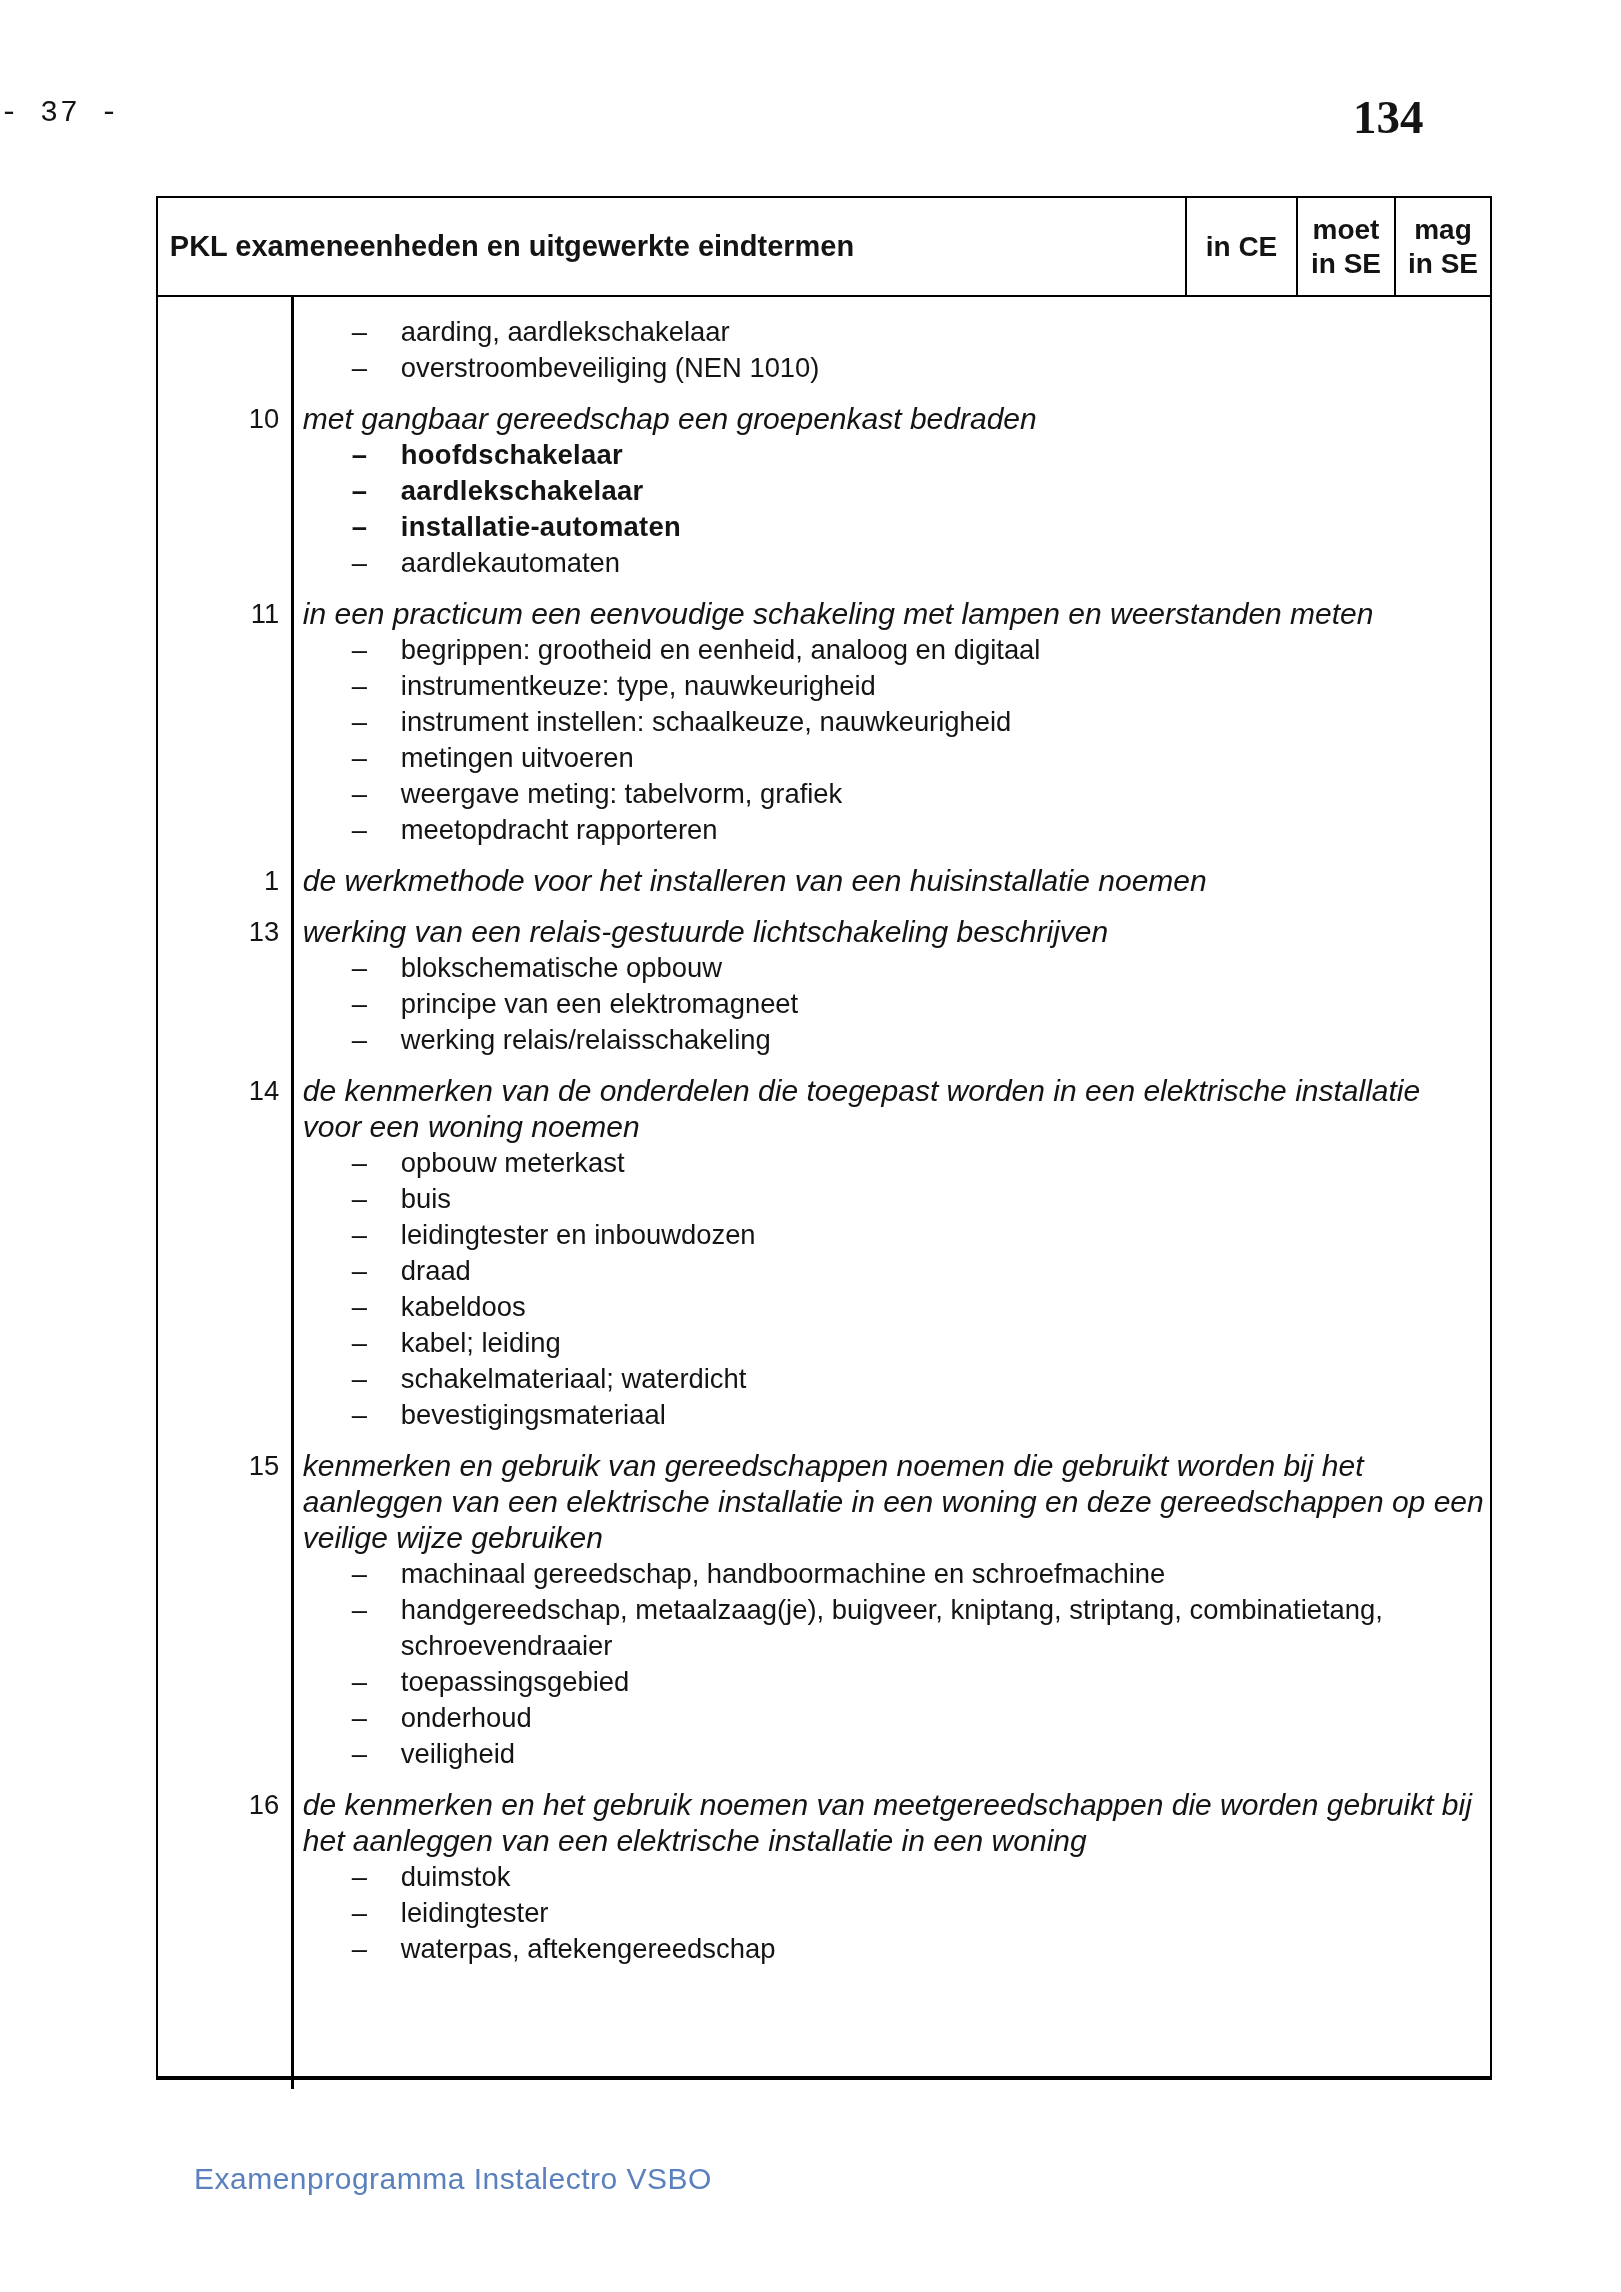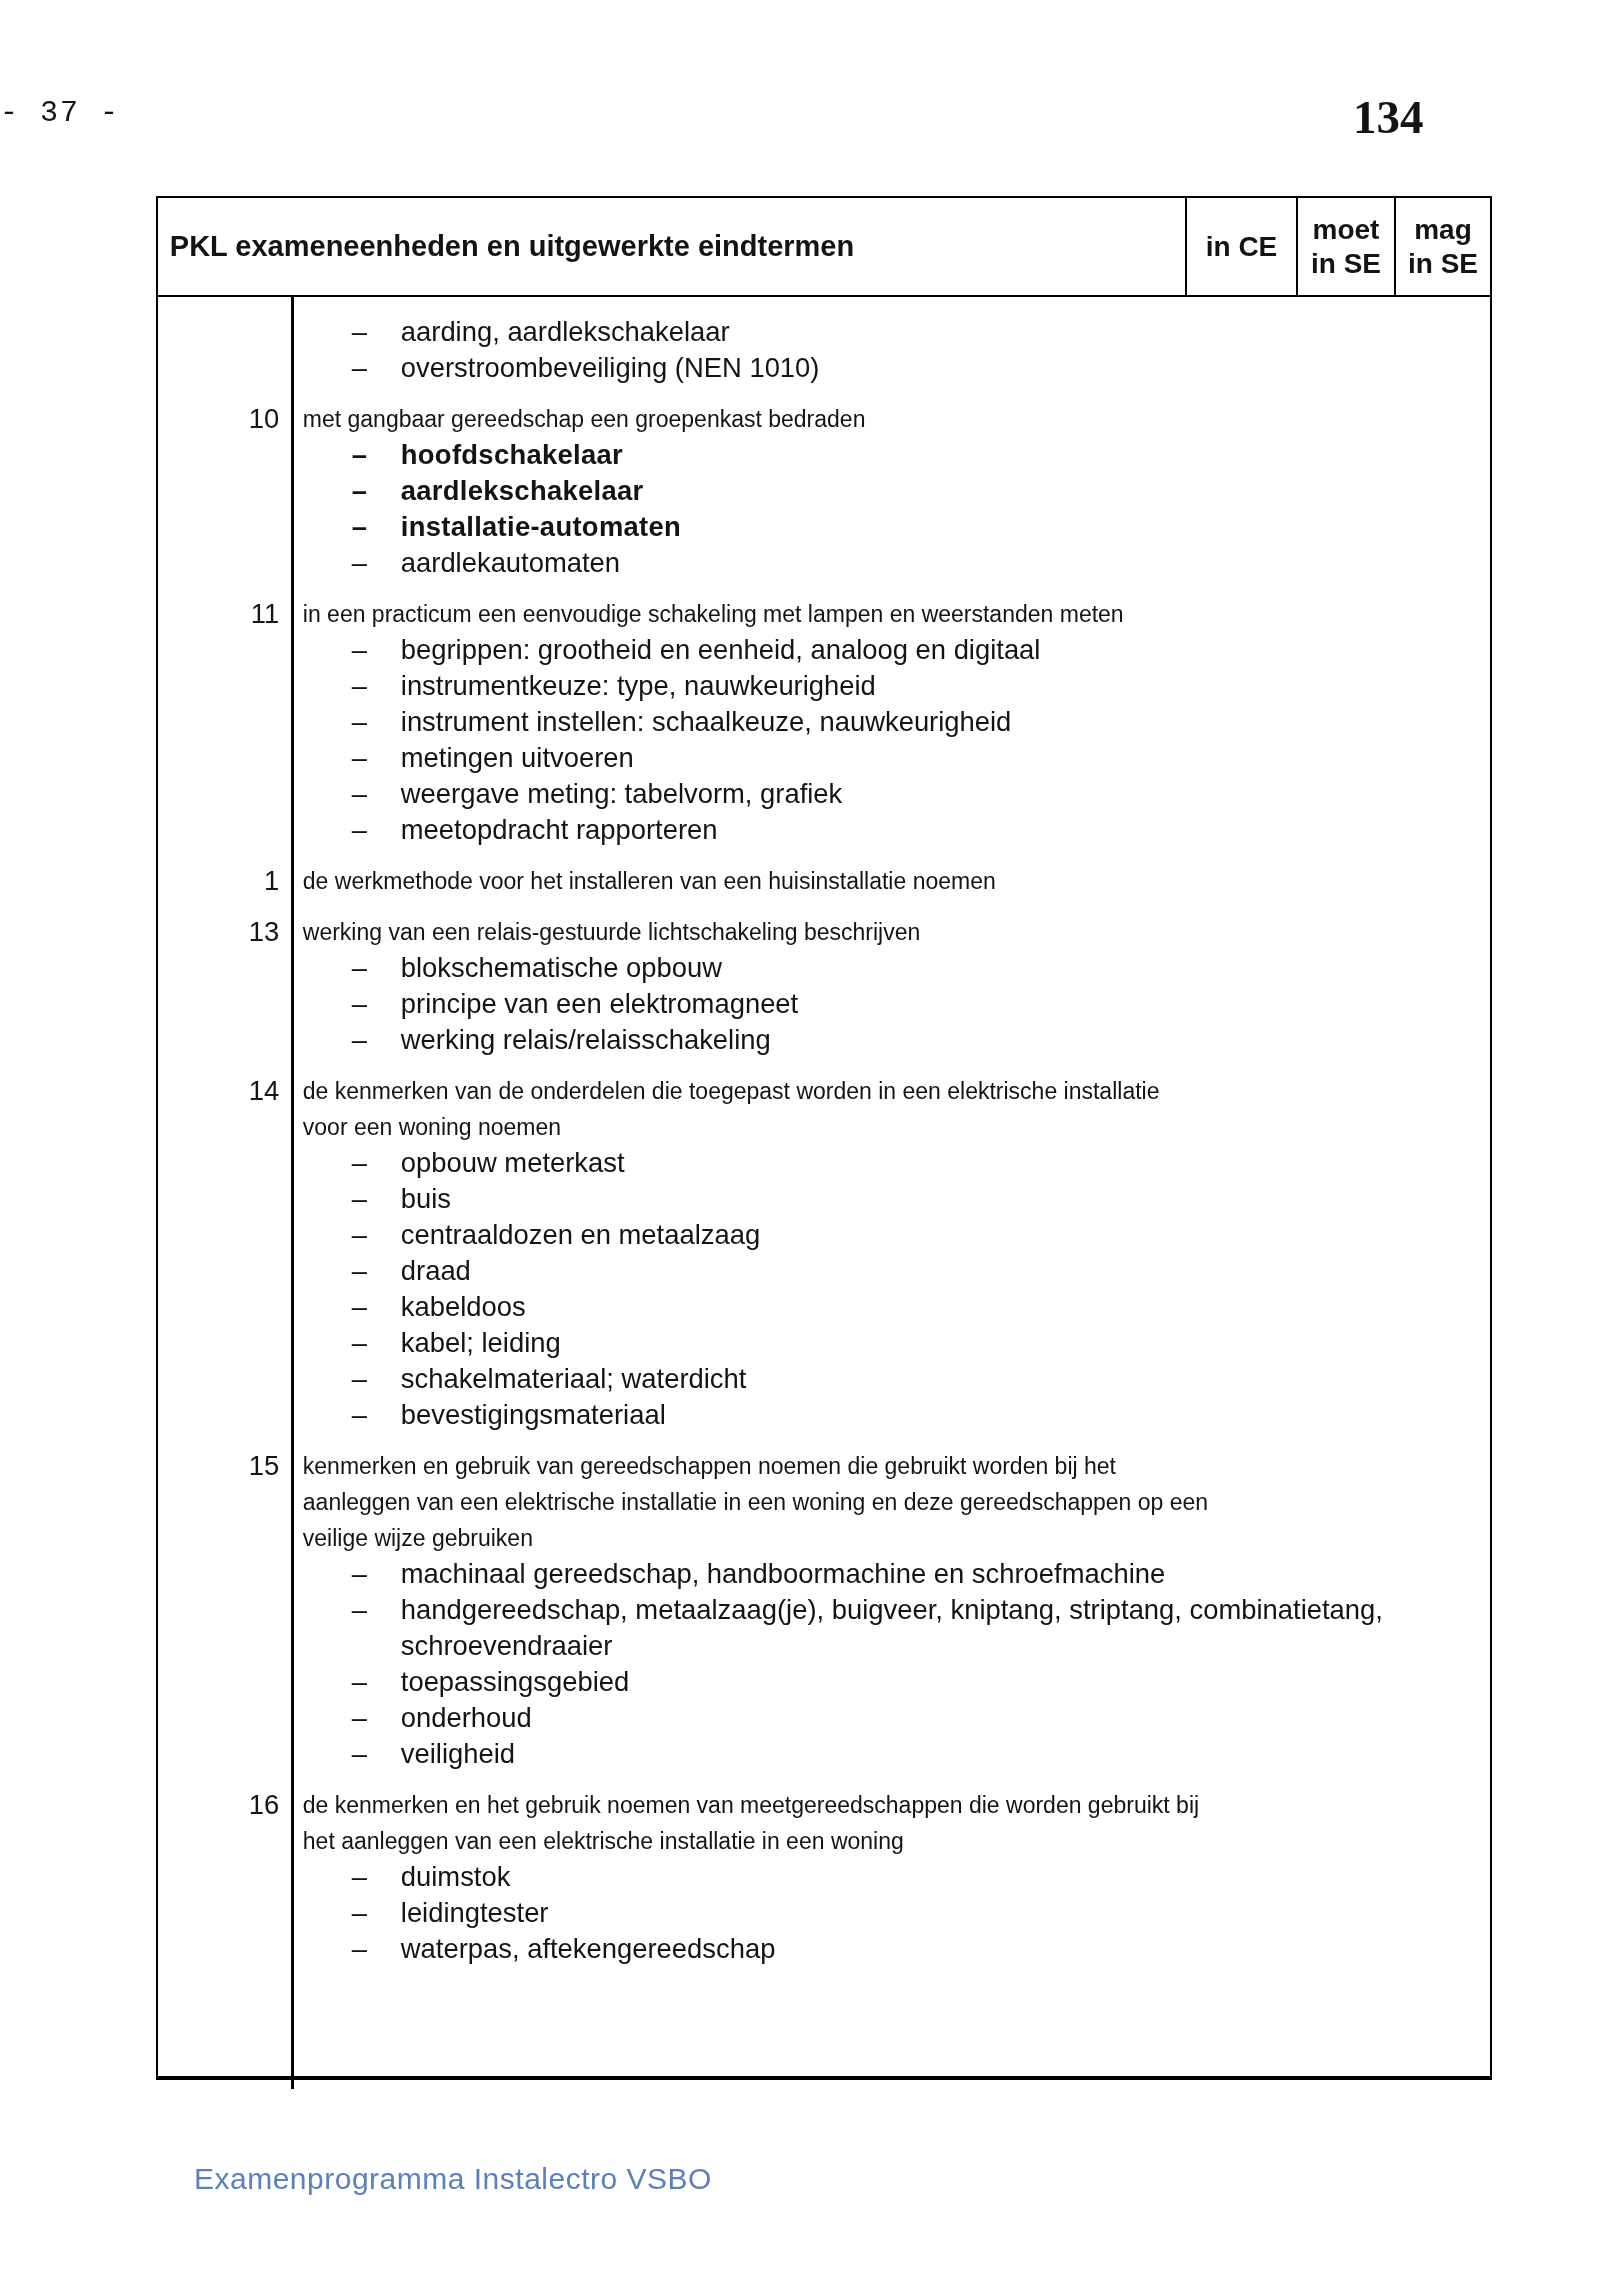--- a/index.html
+++ b/index.html
@@ -75,22 +75,23 @@
   .i-num {
     width:133px; box-sizing:border-box; flex:none;
     text-align:right; padding-right:11.8px;
     font-size:27.4px; line-height:36px;
   }
   .i-body {
     flex:1; min-width:0; box-sizing:border-box;
     padding-left:11.8px; padding-right:5.9px;
   }
   .t-line {
-    font-size:23px; line-height:36px;
+    font-size:30px; line-height:36px;
     white-space:nowrap;
+    font-style:italic;
   }
   .sub {
     display:flex;
     padding-left:49px;
     font-size:27.4px; line-height:36px;
   }
   .sub-dash { width:49px; flex:none; }
   .s-line { white-space:nowrap; }
   .sub.bold { font-weight:bold; letter-spacing:0.3px; }
 
@@ -263,21 +264,21 @@
               </div>
               <div class="sub">
                 <div class="sub-dash">–</div>
                 <div class="sub-text">
                   <div class="s-line">buis</div>
                 </div>
               </div>
               <div class="sub">
                 <div class="sub-dash">–</div>
                 <div class="sub-text">
-                  <div class="s-line">centraaldozen en metaalzaag</div>
+                  <div class="s-line">leidingtester en inbouwdozen</div>
                 </div>
               </div>
               <div class="sub">
                 <div class="sub-dash">–</div>
                 <div class="sub-text">
                   <div class="s-line">draad</div>
                 </div>
               </div>
               <div class="sub">
                 <div class="sub-dash">–</div>

